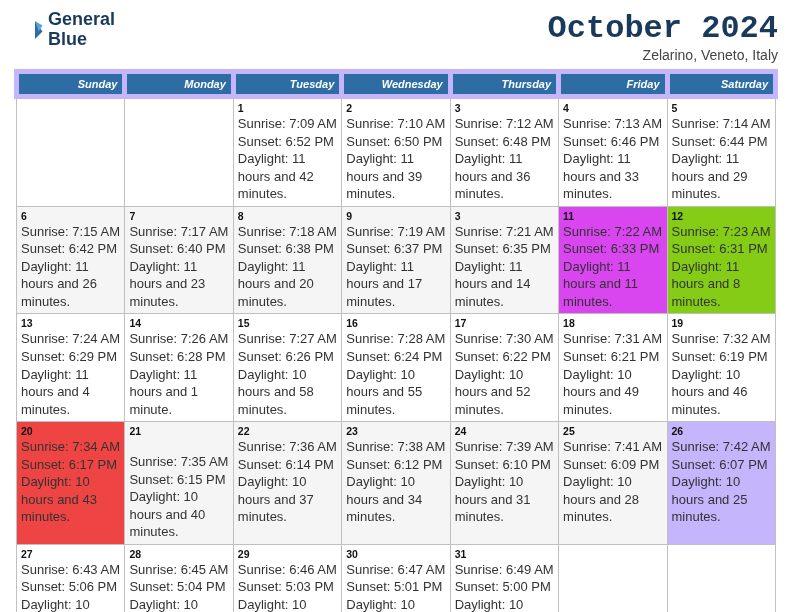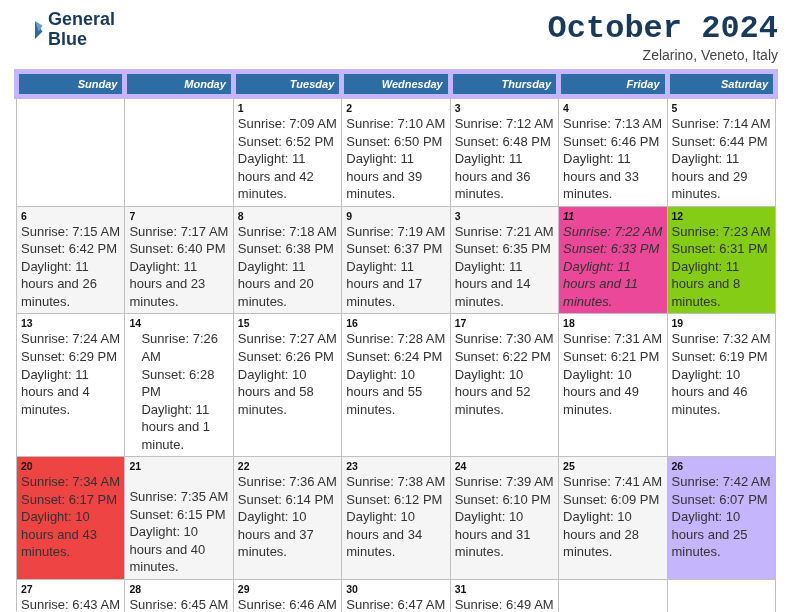--- a/index.html
+++ b/index.html
@@ -187,21 +187,21 @@
             <div class="cell-text" style="white-space: pre-line;">Sunrise: 7:19 AM
 Sunset: 6:37 PM
 Daylight: 11 hours and 17 minutes.</div>
           </td>
           <td style="background: rgb(245, 245, 245);">
             <span class="day-num">3</span>
             <div class="cell-text" style="white-space: pre-line;">Sunrise: 7:21 AM
 Sunset: 6:35 PM
 Daylight: 11 hours and 14 minutes.</div>
           </td>
-          <td style="background: #ec4899; font-style: italic;">
+          <td style="background: #d946ef;">
             <span class="day-num">11</span>
             <div class="cell-text" style="white-space: pre-line;">Sunrise: 7:22 AM
 Sunset: 6:33 PM
 Daylight: 11 hours and 11 minutes.</div>
           </td>
           <td style="background: #84cc16;">
             <span class="day-num">12</span>
             <div class="cell-text" style="white-space: pre-line;">Sunrise: 7:23 AM
 Sunset: 6:31 PM
 Daylight: 11 hours and 8 minutes.</div>
@@ -209,21 +209,21 @@
         </tr>
         <tr>
           <td>
             <span class="day-num">13</span>
             <div class="cell-text" style="white-space: pre-line;">Sunrise: 7:24 AM
 Sunset: 6:29 PM
 Daylight: 11 hours and 4 minutes.</div>
           </td>
           <td>
             <span class="day-num">14</span>
-            <div class="cell-text" style="white-space: pre-line; margin-left: 12px;">Sunrise: 7:26 AM
+            <div class="cell-text" style="white-space: pre-line;">Sunrise: 7:26 AM
 Sunset: 6:28 PM
 Daylight: 11 hours and 1 minute.</div>
           </td>
           <td>
             <span class="day-num">15</span>
             <div class="cell-text" style="white-space: pre-line;">Sunrise: 7:27 AM
 Sunset: 6:26 PM
 Daylight: 10 hours and 58 minutes.</div>
           </td>
           <td>

